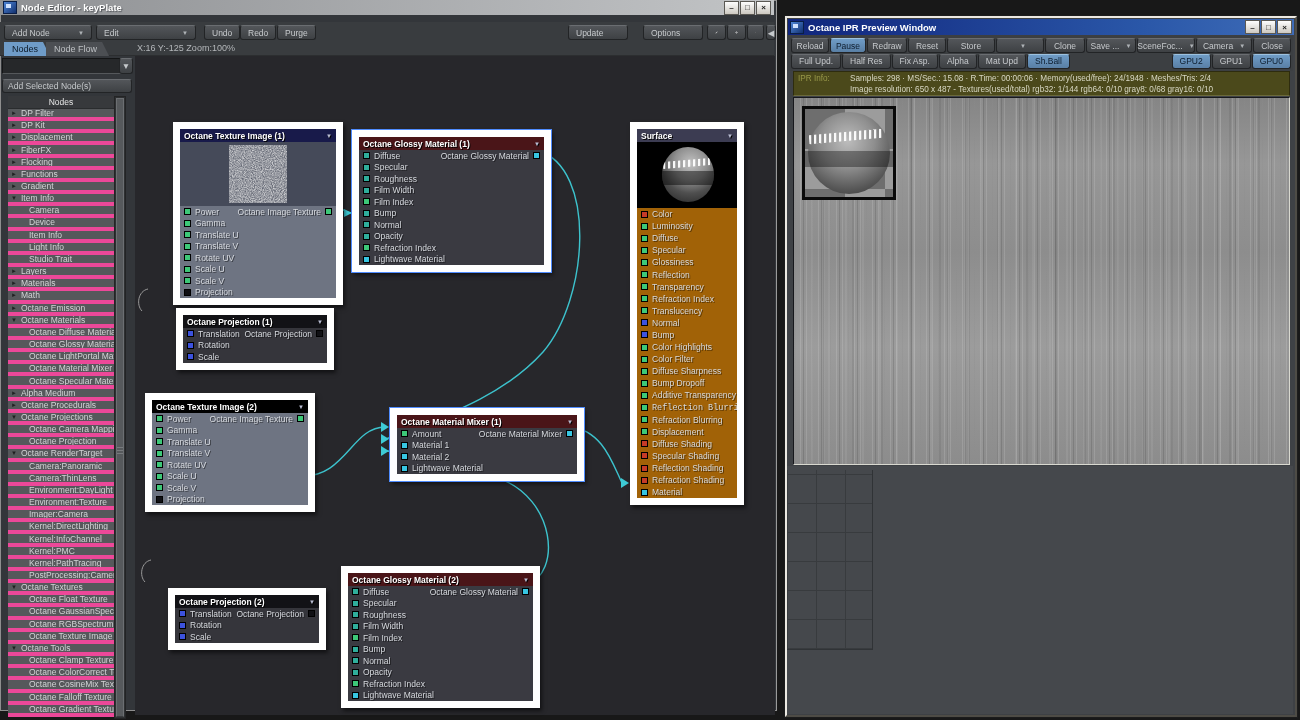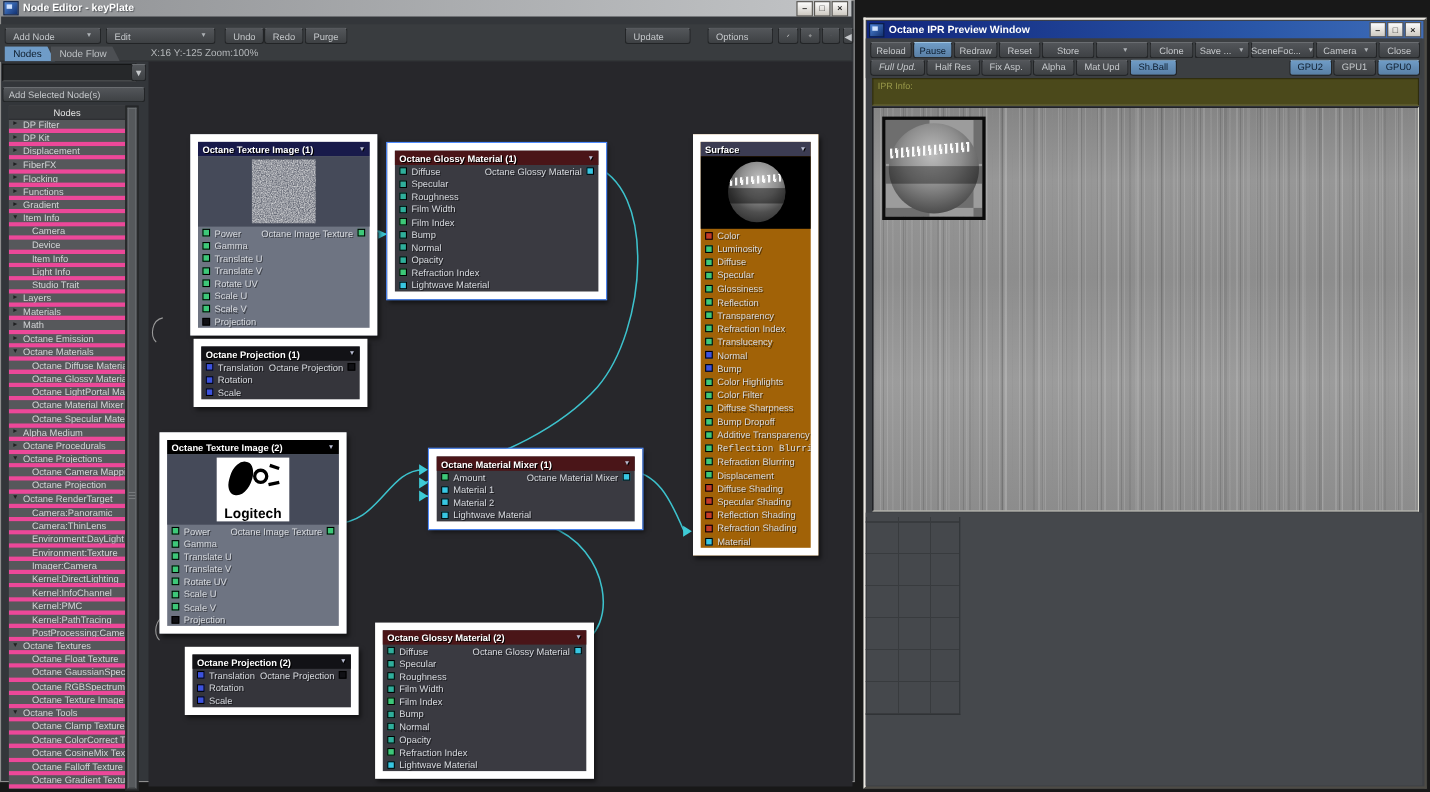--- a/index.html
+++ b/index.html
@@ -605,29 +605,20 @@
       <div class="nrow" style="height: 11.5px;">
         <span class="sq" style="background: rgb(60, 82, 222);"></span>
         <span>Scale</span>
       </div>
     </div>
     <div class="gnode" style="left: 145px; top: 393px; width: 156px; background: rgb(110, 116, 130);">
       <div class="ntitle" style="background: #000000; text-align: center;">
         <span>Octane Texture Image (2)</span>
         <span class="caret">▼</span>
       </div>
-      <div class="npre" style="height: 64px; background: rgb(69, 74, 89);">
-        <div class="logo">
-          <div class="blob"></div>
-          <div class="ring"></div>
-          <div class="d1"></div>
-          <div class="d2"></div>
-          <div class="lt">Logitech</div>
-        </div>
-      </div>
       <div class="nrow" style="height: 11.5px;">
         <span class="sq" style="background: rgb(61, 200, 120);"></span>
         <span>Power</span>
         <span class="outgrp">
           <span>Octane Image Texture</span>
           <span class="sq" style="background: rgb(61, 200, 120);"></span>
         </span>
       </div>
       <div class="nrow" style="height: 11.5px;">
         <span class="sq" style="background: rgb(61, 200, 120);"></span>
@@ -802,21 +793,21 @@
     </div>
     <div class="btn" style="min-width: 56px;">
       <span>Camera</span>
       <span class="dd">▼</span>
     </div>
     <div class="btn" style="min-width: 38px;">
       <span>Close</span>
     </div>
   </div>
 <div class="abs iprrow" id="ipr-row2" style="top:54px;height:14px">
-    <div class="btn" style="min-width: 40px; font-style: italic;">
+    <div class="btn" style="min-width: 40px;">
       <span>Full Upd.</span>
     </div>
     <div class="btn" style="min-width: 38px;">
       <span>Half Res</span>
     </div>
     <div class="btn" style="min-width: 36px;">
       <span>Fix Asp.</span>
     </div>
     <div class="btn" style="min-width: 38px;">
       <span>Alpha</span>
@@ -834,20 +825,24 @@
     <div class="btn" style="min-width: 30px;">
       <span>GPU1</span>
     </div>
     <div class="btn active" style="min-width: 30px;">
       <span>GPU0</span>
     </div>
   </div>
 
 <div class="abs" id="ipr-info">
   <span class="lab">IPR Info:</span>
+  <span class="lines">
+    <span>Samples: 298  ·  MS/Sec.: 15.08  ·  R.Time: 00:00:06 · Memory(used/free): 24/1948  ·  Meshes/Tris: 2/4</span><br>
+    <span>Image resolution: 650 x 487 - Textures(used/total) rgb32: 1/144   rgb64: 0/10   gray8: 0/68   gray16: 0/10</span>
+  </span>
 </div>
 
 <div class="abs" id="ipr-view">
   <div id="thumb">
     <div class="ball"></div>
     <div class="band"></div>
     <div class="spark" style="left:5%;right:12%;top:26%;height:9px"></div>
   </div>
 </div>
 <div class="abs" id="ipr-below">

